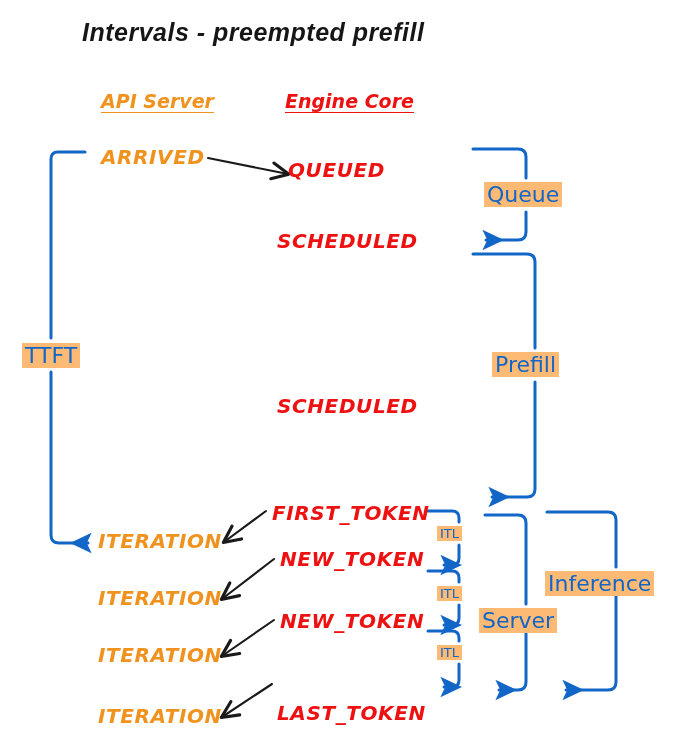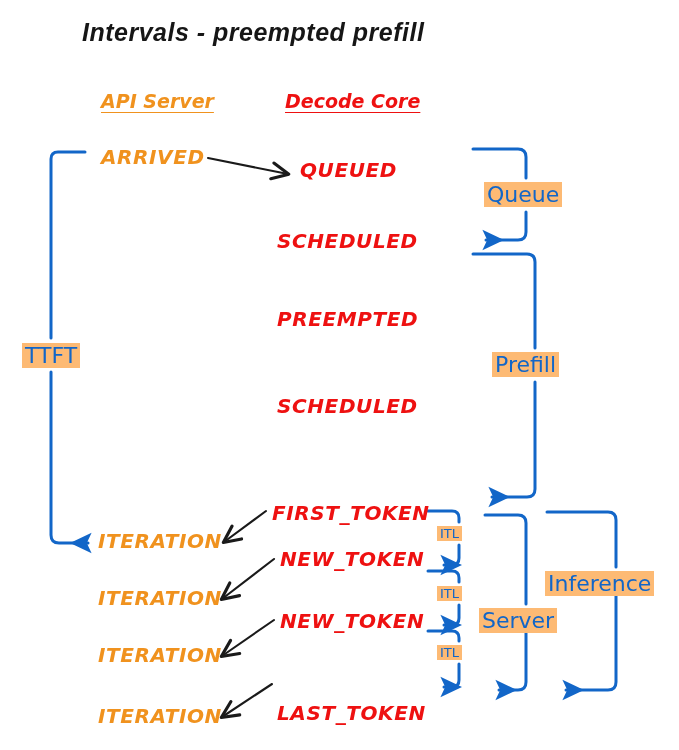--- a/index.html
+++ b/index.html
@@ -146,31 +146,30 @@
 
     <g>
       <path d="M547,512 L608,512 Q616,512 616,520 L616,567" fill="none" stroke="#1266C8" stroke-width="3" stroke-linecap="round"></path>
       <path d="M616,595 L616,682 Q616,690 608,690 L566,690" fill="none" stroke="#1266C8" stroke-width="3" stroke-linecap="round" marker-end="url(#bluehead)"></path>
     </g>
   </svg>
 
   <div class="abs" id="title">Intervals - preempted prefill</div>
 
   <div class="abs col-head" id="head-api">API Server</div>
-  <div class="abs col-head" id="head-engine">Decode Core</div>
+  <div class="abs col-head" id="head-engine">Engine Core</div>
 
   <div class="abs state orange" style="left:101px;top:145px;text-align:center;">ARRIVED</div>
   <div class="abs state orange" style="left:98px;top:529px;">ITERATION</div>
   <div class="abs state orange" style="left:98px;top:586px;">ITERATION</div>
   <div class="abs state orange" style="left:98px;top:643px;">ITERATION</div>
   <div class="abs state orange" style="left:98px;top:704px;">ITERATION</div>
 
-  <div class="abs state red" style="left:300px;top:158px;">QUEUED</div>
+  <div class="abs state red" style="left:288px;top:158px;">QUEUED</div>
   <div class="abs state red" style="left:277px;top:229px;">SCHEDULED</div>
-  <div class="abs state red" style="left:277px;top:307px;">PREEMPTED</div>
   <div class="abs state red" style="left:277px;top:394px;">SCHEDULED</div>
   <div class="abs state red" style="left:272px;top:501px;">FIRST_TOKEN</div>
   <div class="abs state red" style="left:280px;top:547px;">NEW_TOKEN</div>
   <div class="abs state red" style="left:280px;top:609px;">NEW_TOKEN</div>
   <div class="abs state red" style="left:277px;top:673px;margin-top:28px;">LAST_TOKEN</div>
 
   <div class="abs blabel" style="left:22px;top:343px;">TTFT</div>
   <div class="abs blabel" style="left:484px;top:182px;">Queue</div>
   <div class="abs blabel" style="left:492px;top:352px;">Prefill</div>
   <div class="abs blabel small" style="left:437px;top:526px;">ITL</div>

